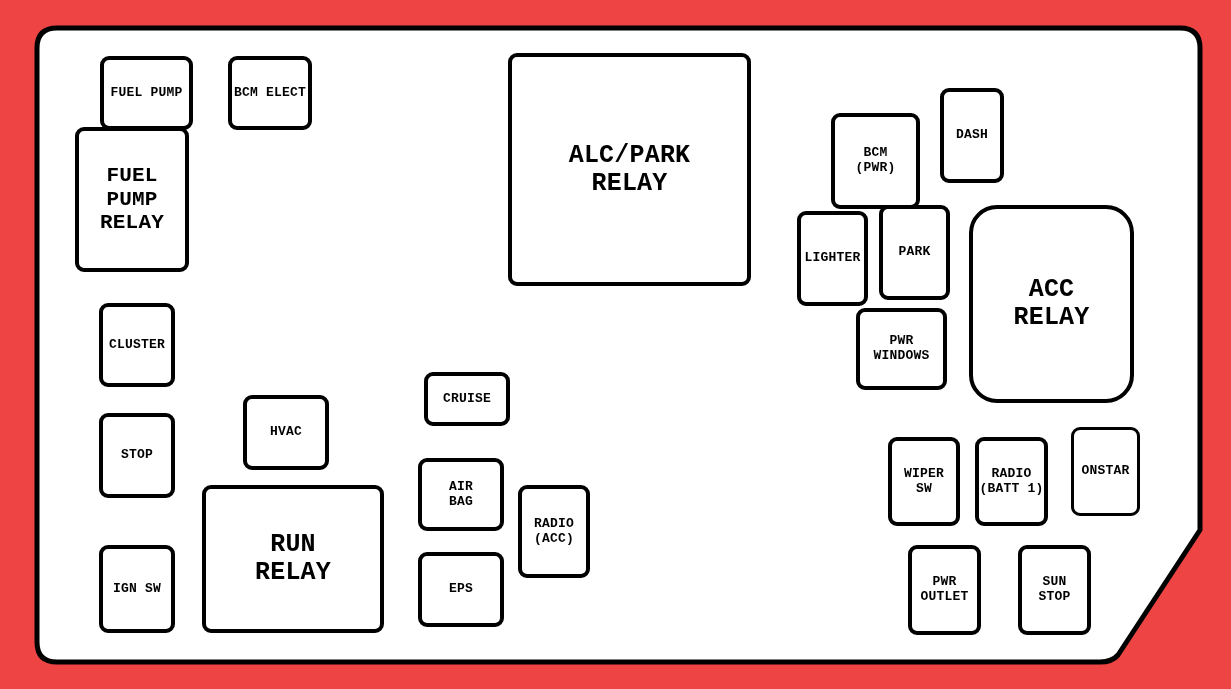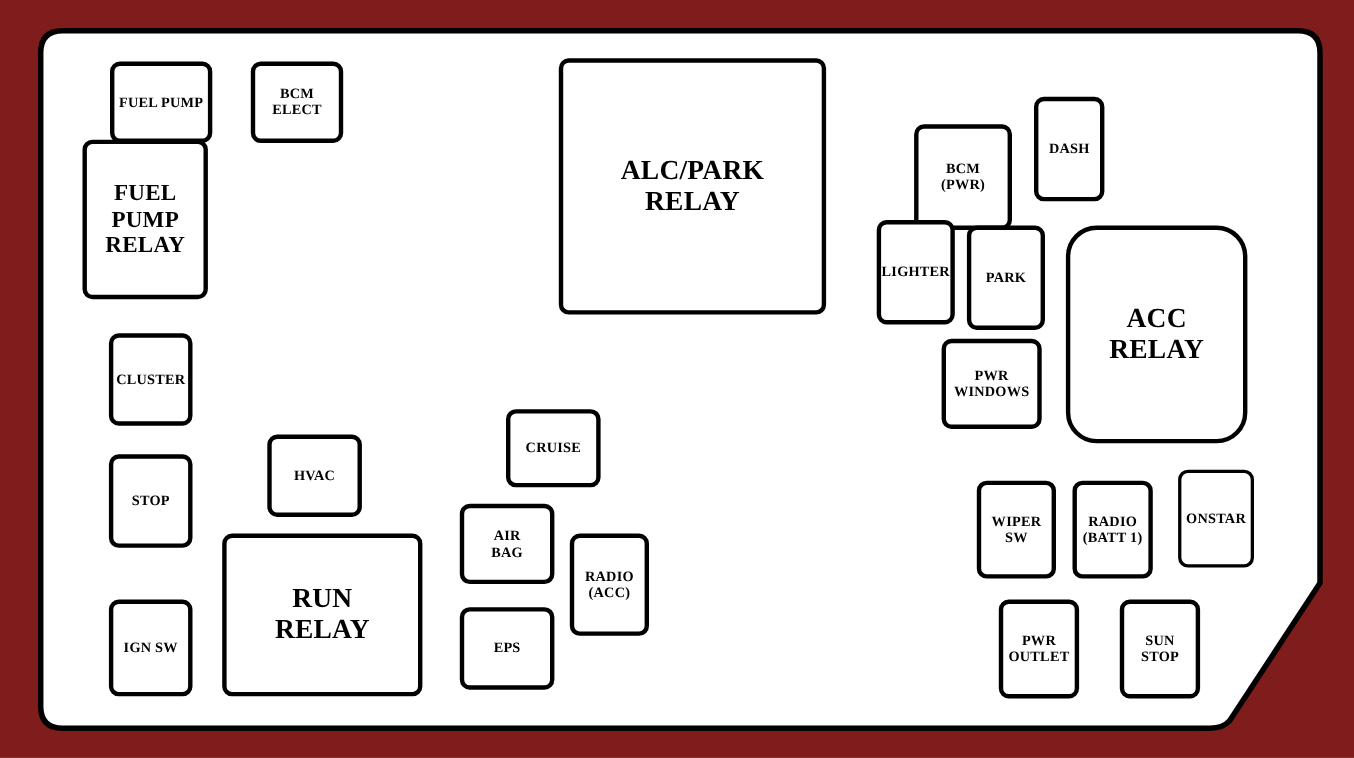--- a/index.html
+++ b/index.html
@@ -4,22 +4,22 @@
 <style>
   html, body {
     margin: 0;
     padding: 0;
     background: #ffffff;
   }
   #canvas {
     position: relative;
     width: 1231px;
     height: 689px;
-    background: #7f1d1d;
-    font-family: Liberation Serif, serif;
+    background: #ef4444;
+    font-family: Liberation Mono, monospace;
     overflow: hidden;
   }
   #enclosure-svg {
     position: absolute;
     left: 0;
     top: 0;
     width: 1231px;
     height: 689px;
   }
   .fuse {
@@ -69,30 +69,30 @@
 PUMP
 RELAY</span></div>
       <div class="fuse sz-sm" style="left: 99px; top: 303px; width: 76px; height: 84px;"><span>CLUSTER</span></div>
       <div class="fuse sz-sm" style="left: 99px; top: 413px; width: 76px; height: 85px;"><span>STOP</span></div>
       <div class="fuse sz-sm" style="left: 99px; top: 545px; width: 76px; height: 88px;"><span>IGN SW</span></div>
       <div class="fuse sz-sm" style="left: 243px; top: 395px; width: 86px; height: 75px;"><span>HVAC</span></div>
       <div class="fuse sz-xl" style="left: 202px; top: 485px; width: 182px; height: 148px;"><span>RUN
 RELAY</span></div>
       <div class="fuse sz-xl" style="left: 508px; top: 53px; width: 243px; height: 233px; justify-content: center;"><span>ALC/PARK
 RELAY</span></div>
-      <div class="fuse sz-sm" style="left: 460px; top: 372px; width: 86px; height: 71px;"><span>CRUISE</span></div>
+      <div class="fuse sz-sm" style="left: 424px; top: 372px; width: 86px; height: 54px;"><span>CRUISE</span></div>
       <div class="fuse sz-sm" style="left: 418px; top: 458px; width: 86px; height: 73px;"><span>AIR
 BAG</span></div>
       <div class="fuse sz-sm" style="left: 418px; top: 552px; width: 86px; height: 75px;"><span>EPS</span></div>
       <div class="fuse sz-sm" style="left: 518px; top: 485px; width: 72px; height: 93px;"><span>RADIO
 (ACC)</span></div>
       <div class="fuse sz-sm" style="left: 831px; top: 113px; width: 89px; height: 96px;"><span>BCM
 (PWR)</span></div>
       <div class="fuse sz-sm" style="left: 940px; top: 88px; width: 64px; height: 95px;"><span>DASH</span></div>
-      <div class="fuse sz-sm" style="left: 797px; top: 200px; width: 71px; height: 95px;"><span>LIGHTER</span></div>
+      <div class="fuse sz-sm" style="left: 797px; top: 211px; width: 71px; height: 95px;"><span>LIGHTER</span></div>
       <div class="fuse sz-sm" style="left: 879px; top: 205px; width: 71px; height: 95px;"><span>PARK</span></div>
       <div class="fuse sz-sm" style="left: 856px; top: 308px; width: 91px; height: 82px;"><span>PWR
 WINDOWS</span></div>
       <div class="fuse sz-xl" style="left: 969px; top: 205px; width: 165px; height: 198px; border-radius: 28px;"><span>ACC
 RELAY</span></div>
       <div class="fuse sz-sm" style="left: 888px; top: 437px; width: 72px; height: 89px;"><span>WIPER
 SW</span></div>
       <div class="fuse sz-sm" style="left: 975px; top: 437px; width: 73px; height: 89px;"><span>RADIO
 (BATT 1)</span></div>
       <div class="fuse sz-sm thin" style="left: 1071px; top: 427px; width: 69px; height: 89px;"><span>ONSTAR</span></div>

